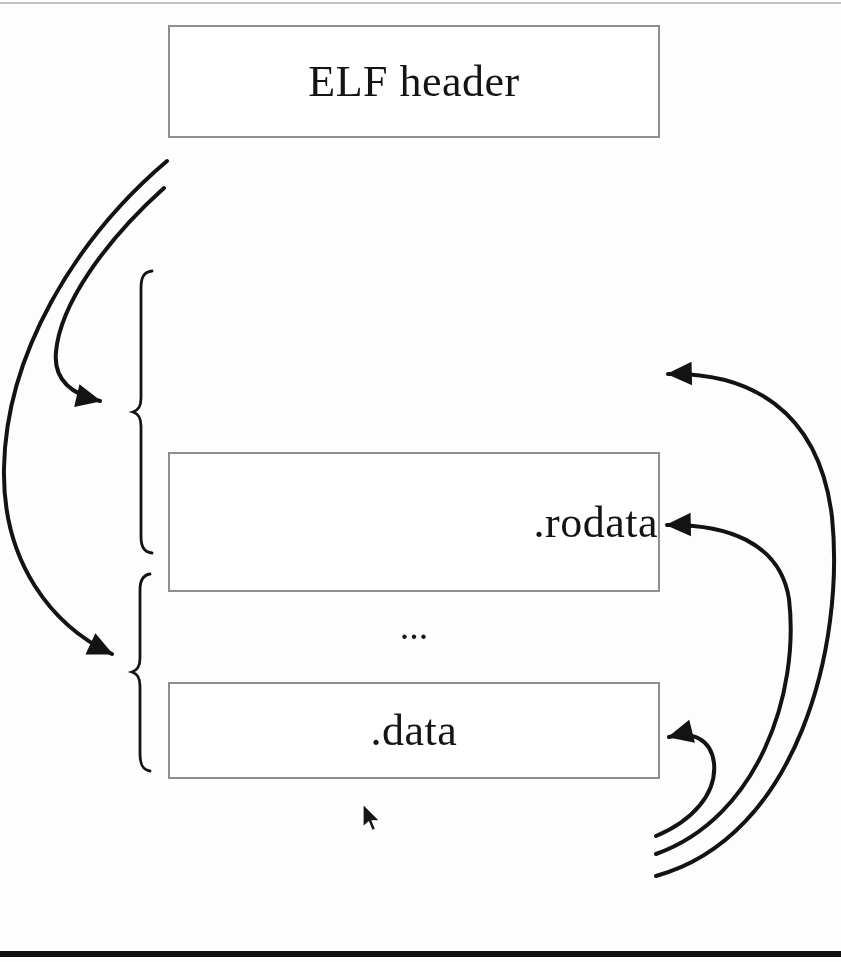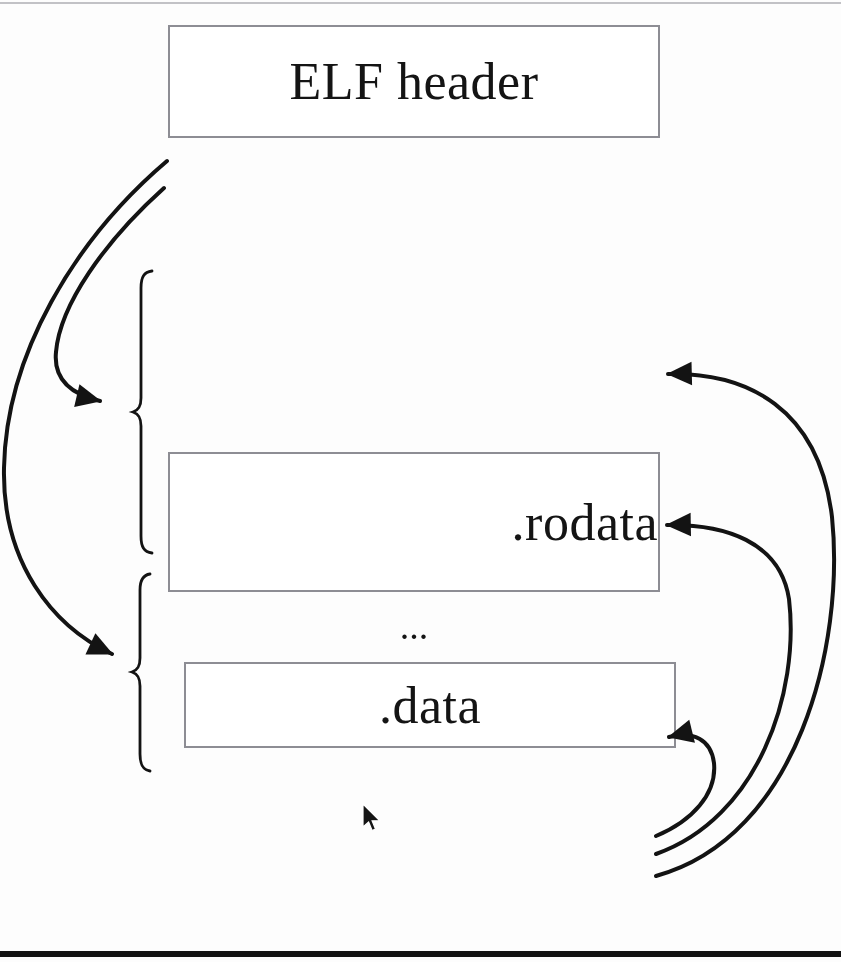--- a/index.html
+++ b/index.html
@@ -30,30 +30,30 @@
     width: 492px;
     box-sizing: border-box;
     border: 2px solid #8d8d94;
     background: #ffffff;
     display: flex;
     align-items: center;
     justify-content: center;
     z-index: 1;
   }
   .box-label {
-    font-size: 52px;
+    font-size: 44px;
     color: #141414;
     letter-spacing: 0.5px;
     white-space: nowrap;
   }
   #box-elf-header            { top: 25px;  height: 113px; }
   #box-program-header-table  { top: 145px; height: 113px; }
   #box-text-section          { top: 265px; height: 178px; }
   #box-rodata-section        { top: 452px; height: 140px; justify-content: flex-end; }
-  #box-data-section          { top: 662px; height: 86px; margin-left: 16px; }
+  #box-data-section          { top: 682px; height: 97px; }
   #box-section-header-table  { top: 792px; height: 113px; }
   .ellipsis {
     position: absolute;
     top: 600px;
     left: 168px;
     width: 492px;
     height: 52px;
     display: flex;
     align-items: center;
     justify-content: center;

